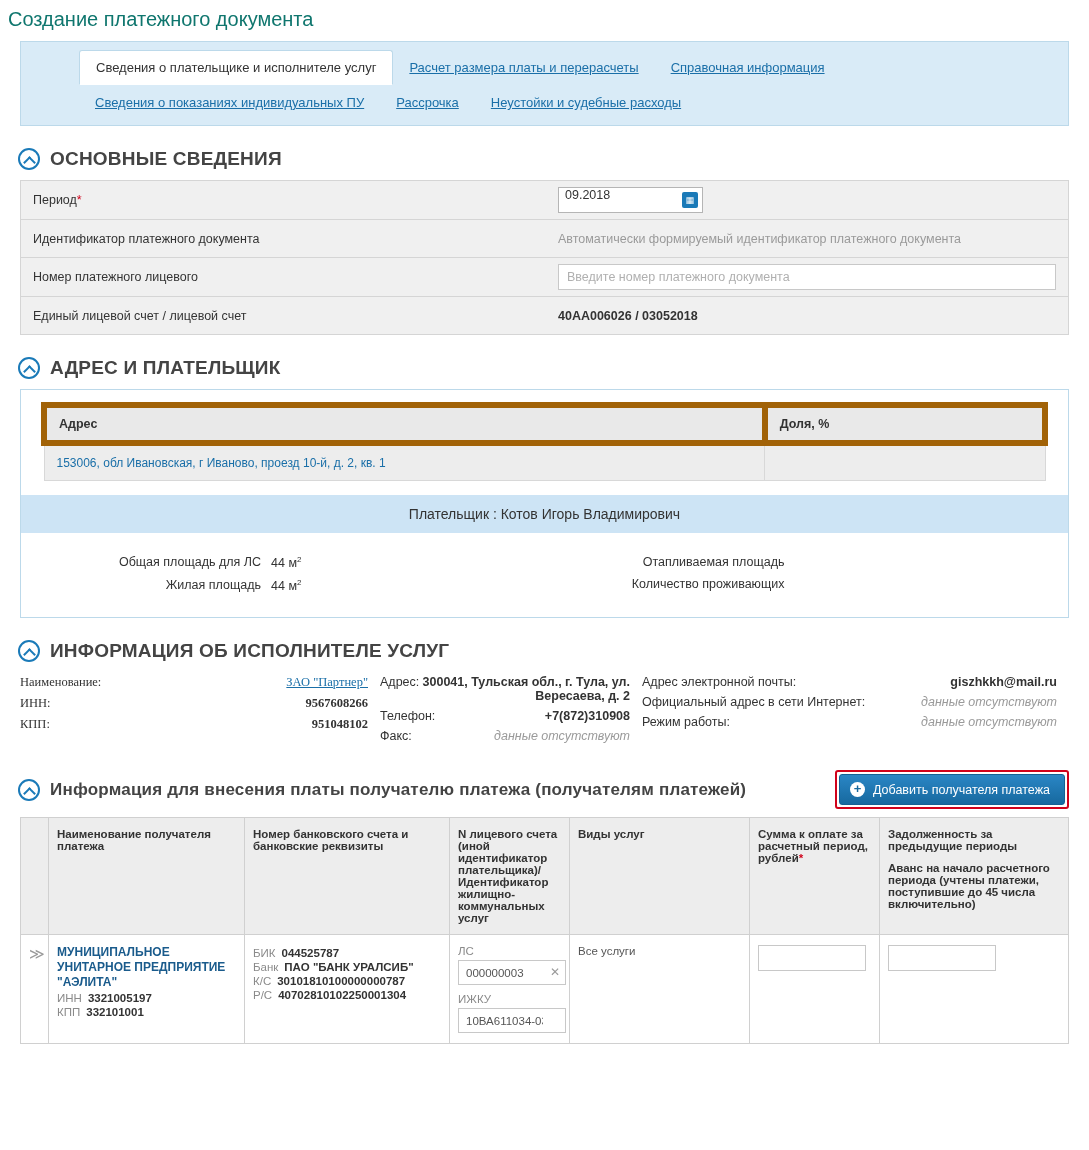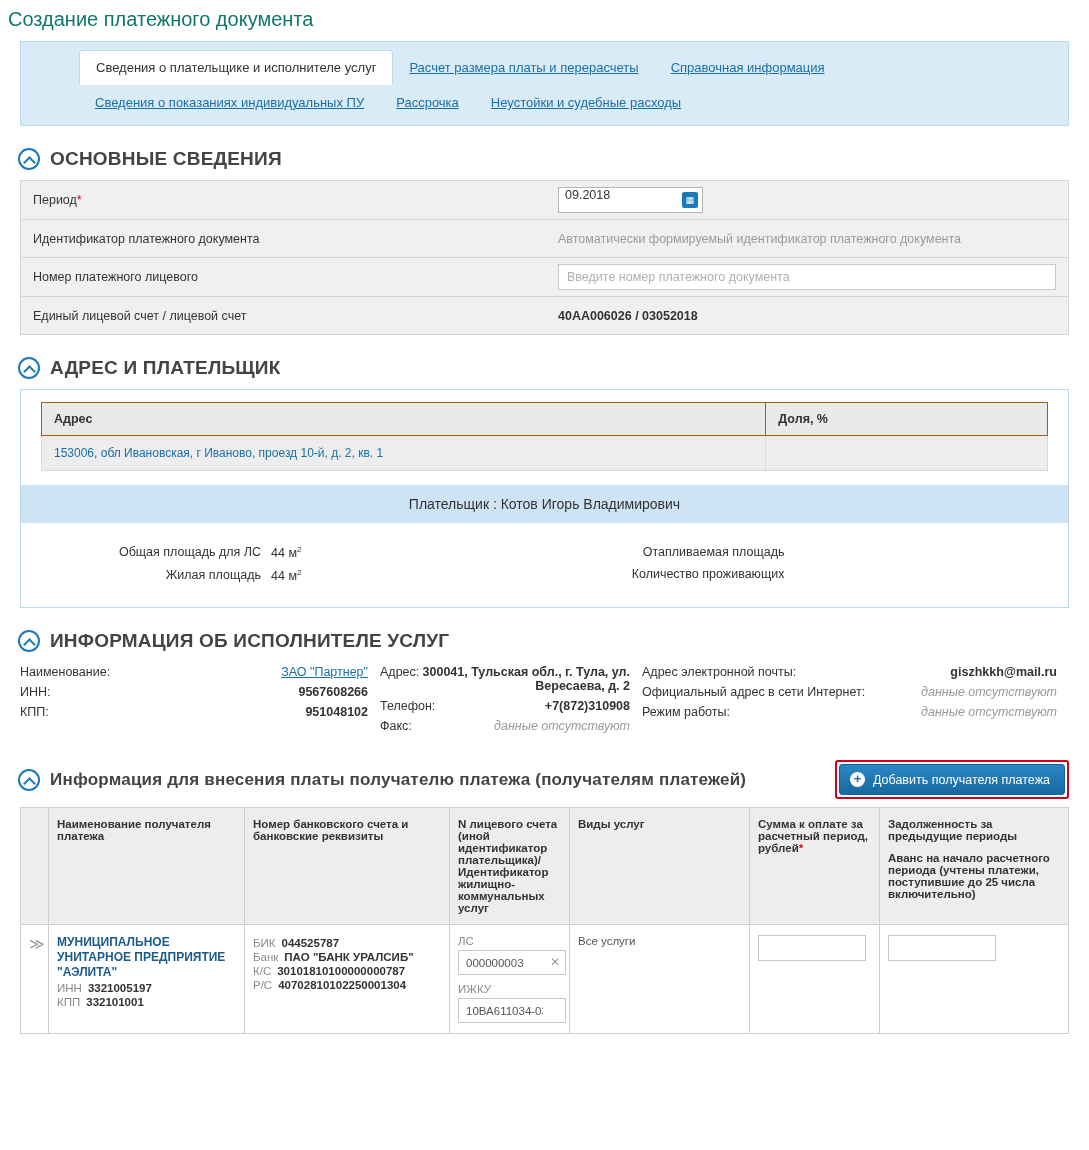--- a/index.html
+++ b/index.html
@@ -152,21 +152,21 @@
     background: #fff;
   }
   .addr-inner { padding: 12px 20px 0 20px; }
   .addr-table { width: 100%; border-collapse: collapse; }
   .addr-table th {
     background: #e9e9e9;
     text-align: left;
     font-size: 12.5px;
     font-weight: bold;
     padding: 9px 12px;
-    border: 1px solid #a16207;
+    border: 6px solid #a16207;
     color: #333;
   }
   .addr-table td {
     background: #ededed;
     padding: 10px 12px;
     border: 1px solid #d8d8d8;
     font-size: 12px;
   }
   .addr-link { color: #1a6fa8; text-decoration: none; }
   .payer-bar {
@@ -196,21 +196,21 @@
   }
   .area-line .a-val { font-size: 12.5px; }
   .area-line .a-val sup { font-size: 8px; }
   
   .prov-grid {
     margin: 0 20px;
     display: flex;
     font-size: 12.5px;
   }
   .prov-col { padding-right: 12px; }
-  .prov-col.c1 { width: 360px; }
+  .prov-col.c1 { width: 360px; font-family: Liberation Serif, serif; }
   .prov-col.c2 { width: 262px; }
   .prov-col.c3 { flex: 1; }
   .prov-line {
     display: flex;
     justify-content: space-between;
     padding: 3px 0;
     align-items: flex-start;
   }
   .prov-line .p-lbl { color: #333; white-space: nowrap; }
   .prov-line .p-val { font-weight: bold; text-align: right; }
@@ -491,21 +491,21 @@
       <th style="width:28px"></th>
       <th style="width:196px">Наименование получателя платежа</th>
       <th style="width:205px">Номер банковского счета и банковские реквизиты</th>
       <th style="width:120px">N лицевого счета (иной идентификатор плательщика)/ Идентификатор жилищно-коммунальных услуг</th>
       <th style="width:180px">Виды услуг</th>
       <th style="width:130px">
         <span>Сумма к оплате за расчетный период, рублей</span><span class="req">*</span>
       </th>
       <th>
         <div>Задолженность за предыдущие периоды</div>
-        <div style="font-weight:bold;padding-top:10px">Аванс на начало расчетного периода (учтены платежи, поступившие до 25 числа включительно)</div>
+        <div style="font-weight:bold;padding-top:10px">Аванс на начало расчетного периода (учтены платежи, поступившие до 45 числа включительно)</div>
       </th>
     </tr>
   </thead>
   <tbody>
     <tr>
       <td class="exp-cell">
         <span class="exp-ic">≫</span>
       </td>
       <td>
         <div class="rcp-name">МУНИЦИПАЛЬНОЕ УНИТАРНОЕ ПРЕДПРИЯТИЕ "АЭЛИТА"</div>

